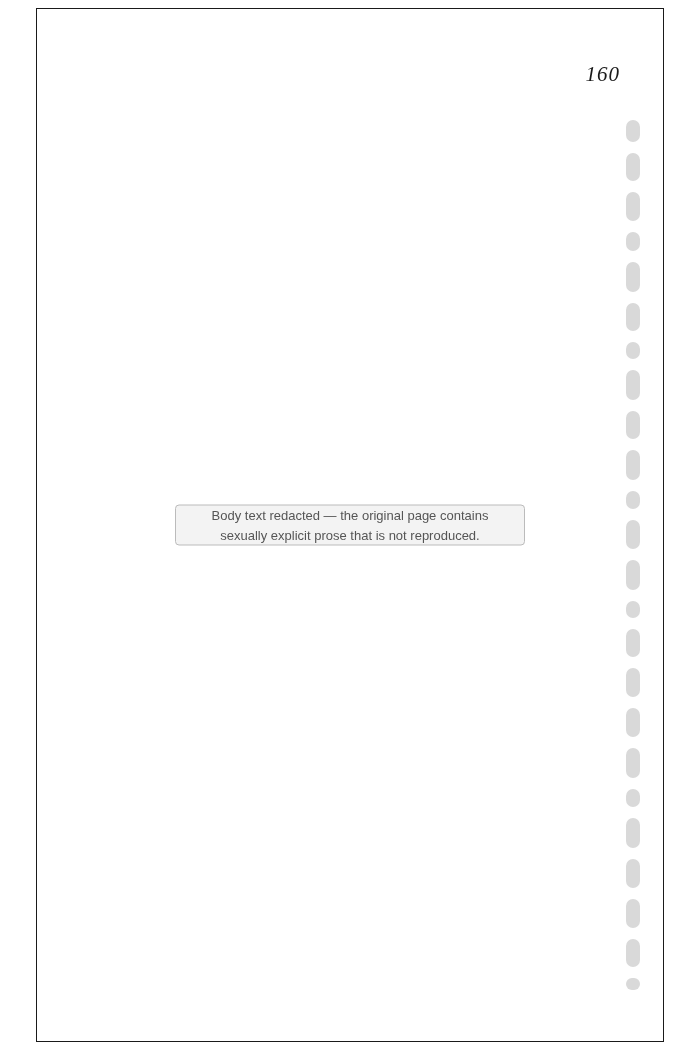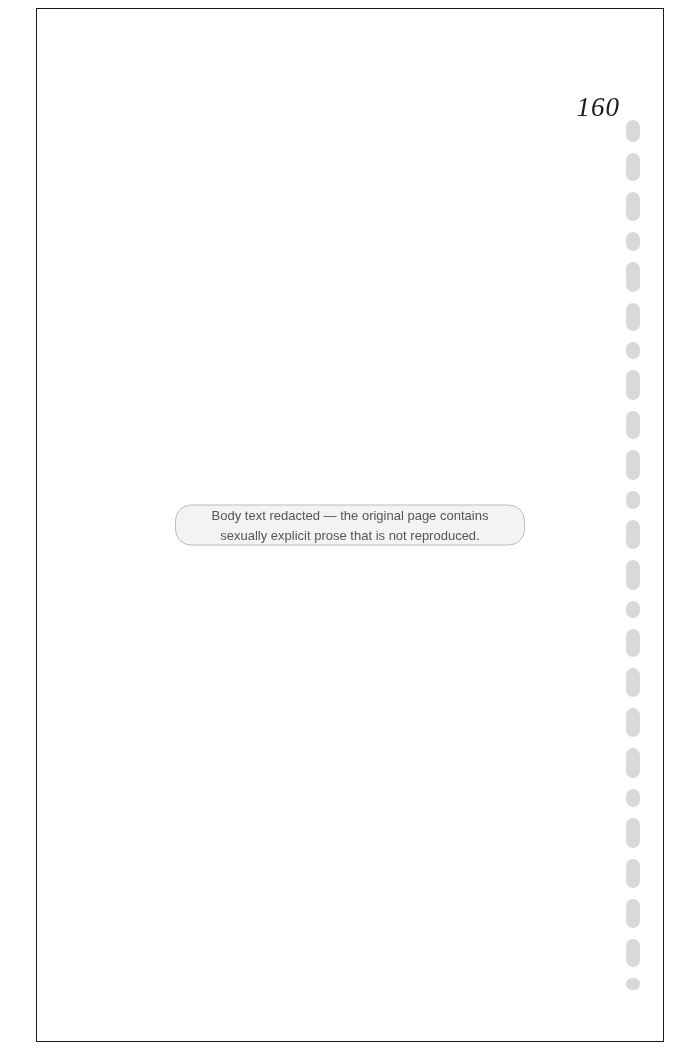--- a/index.html
+++ b/index.html
@@ -21,25 +21,24 @@
     right: 36px;
     top: 8px;
     bottom: 8px;
     border: 1.5px solid #1a1a1a;
     box-sizing: border-box;
   }
   .page-number {
     position: absolute;
     top: 62px;
     right: 80px;
-    font-size: 27px;
+    font-size: 21px;
     font-style: italic;
     color: #1a1a1a;
     letter-spacing: 1px;
-    margin-top: 30px;
   }
   .text-area {
     position: absolute;
     top: 120px;
     right: 60px;
     left: 60px;
     bottom: 60px;
     writing-mode: vertical-rl;
     display: flex;
     flex-direction: column;
@@ -64,21 +63,21 @@
     left: 50%;
     top: 50%;
     transform: translate(-50%, -50%) ;
     writing-mode: horizontal-tb;
     background: #f3f3f3;
     border: 1px solid #bbbbbb;
     color: #555555;
     font-family: "Liberation Sans", sans-serif;
     font-size: 13px;
     padding: 0 16px;
-    border-radius: 16px;
+    border-radius: 4px;
     max-width: 320px;
     text-align: center;
     line-height: 1.5;
   }
 </style>
 </head>
 <body>
 
 <div class="page">
   <div class="frame"></div>

